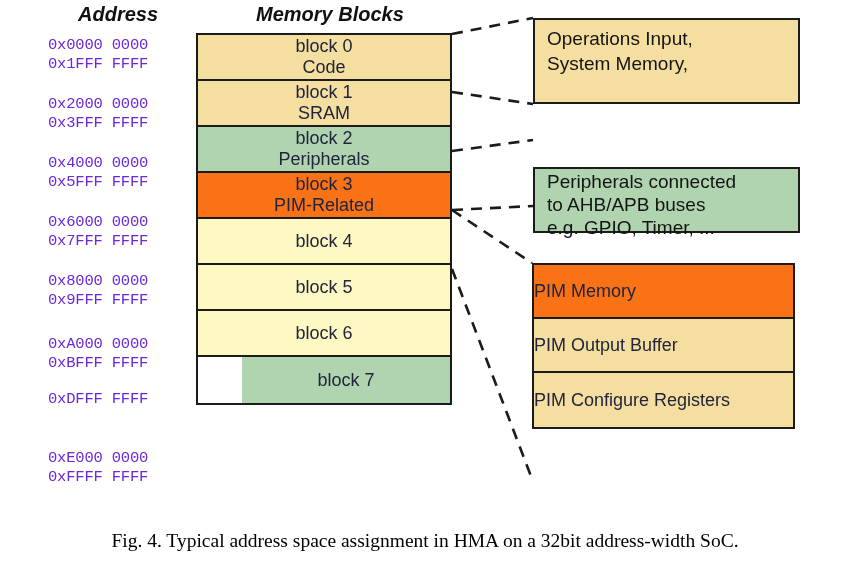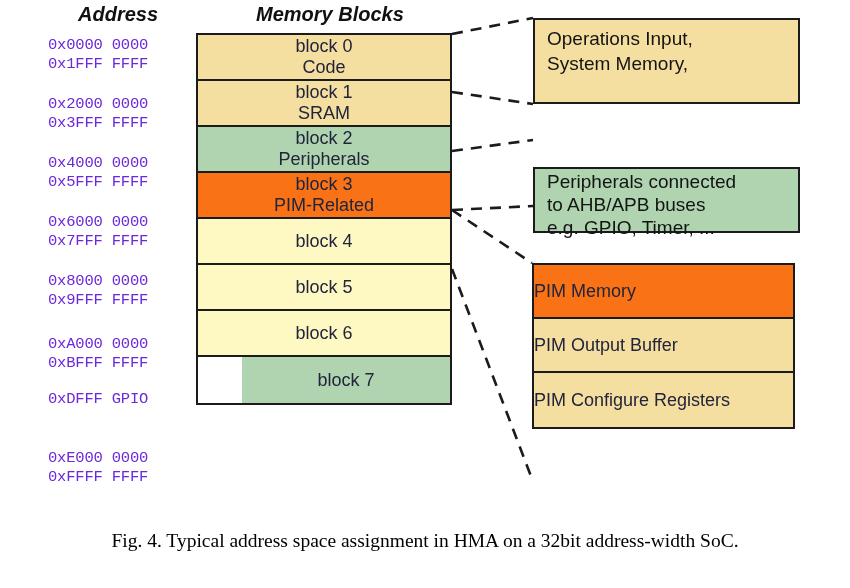--- a/index.html
+++ b/index.html
@@ -173,21 +173,21 @@
       </div>
       <div class="addr-group" style="top: 272px;">
         <div class="addr-line">0x8000 0000</div>
         <div class="addr-line">0x9FFF FFFF</div>
       </div>
       <div class="addr-group" style="top: 335px;">
         <div class="addr-line">0xA000 0000</div>
         <div class="addr-line">0xBFFF FFFF</div>
       </div>
       <div class="addr-group" style="top: 390px;">
-        <div class="addr-line">0xDFFF GPIO</div>
+        <div class="addr-line">0xDFFF FFFF</div>
       </div>
       <div class="addr-group" style="top: 449px;">
         <div class="addr-line">0xE000 0000</div>
         <div class="addr-line">0xFFFF FFFF</div>
       </div>
     </div>
 
   <div id="block-column">
       <div class="mem-block fill-yellow">
         <div class="bl-name">block 0</div>

